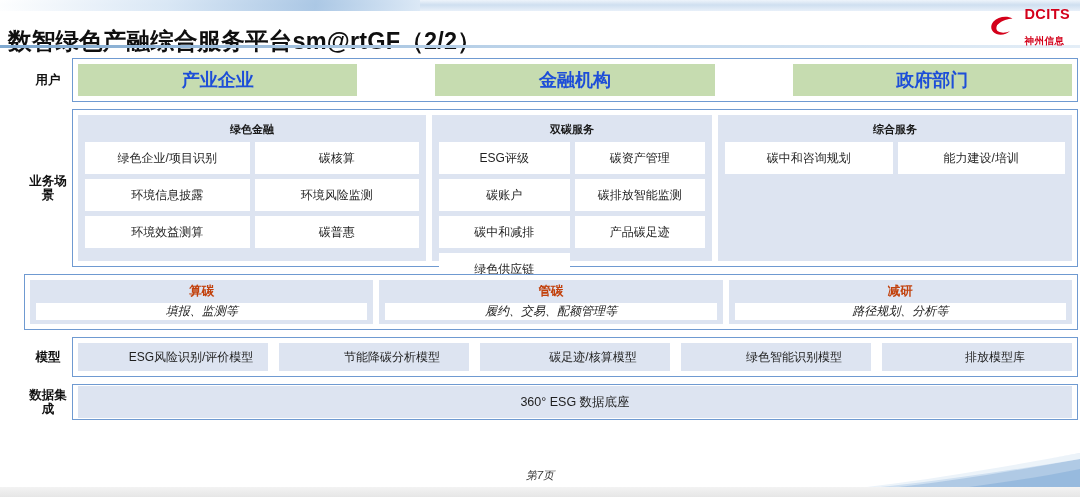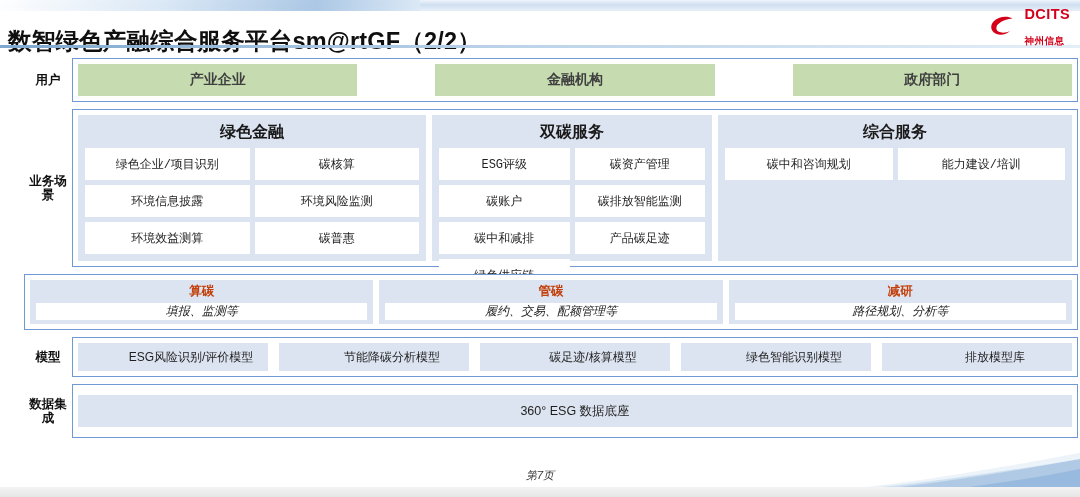--- a/index.html
+++ b/index.html
@@ -76,48 +76,47 @@
     display: flex;
     gap: 6px;
   }
 
   
   .row-users .row-body { height: 44px; align-items: stretch; }
   .user-box {
     flex: 1 1 0;
     background: #c6dcb0;
     display: flex; align-items: center; justify-content: center;
-    font-size: 14px; font-weight: bold; color: #404040;
+    font-size: 18px; font-weight: bold; color: #1d4ed8;
     margin: 0;
   }
   .user-gap { flex: 0 0 66px; }
 
   
   .row-scene .row-body { height: 158px; }
   .panel {
     background: #dde4f1;
     padding: 5px 7px 7px 7px;
     display: flex; flex-direction: column;
   }
   .panel-title {
-    text-align: center; font-size: 16px; font-weight: bold;
+    text-align: center; font-size: 11px; font-weight: bold;
     color: #1a1a1a; padding: 2px 0 5px 0;
   }
   .panel-items {
     display: flex; flex-wrap: wrap; gap: 5px; align-content: flex-start;
   }
   .item {
     background: #ffffff;
     height: 26px;
     display: flex; align-items: center; justify-content: center;
     font-size: 12px; color: #1f1f1f;
     padding: 16px 6px;
     flex: 0 0 calc(50% - 2.5px);
     white-space: nowrap;
-    font-family: Liberation Mono, monospace;
   }
   .panel-green { flex: 0 0 348px; }
   .panel-dual  { flex: 0 0 280px; }
   .panel-comp  { flex: 1 1 auto; }
 
   
   .row-cap .row-body { height: 56px; }
   .cap-panel {
     flex: 1 1 0; background: #dde4f1;
     padding: 3px 6px 5px 6px;
@@ -135,21 +134,21 @@
   
   .row-model .row-body { height: 40px; align-items: center; gap: 11px; }
   .model-box {
     flex: 1 1 0; height: 28px;
     background: #dde4f1;
     display: flex; align-items: center; justify-content: center;
     font-size: 12px; color: #1f1f1f; white-space: nowrap; padding-left: 36px;
   }
 
   
-  .row-data .row-body { height: 54px; align-items: center; }
+  .row-data .row-body { height: 36px; align-items: center; }
   .data-box {
     flex: 1 1 auto; height: 32px;
     background: #dde4f1;
     display: flex; align-items: center; justify-content: center;
     font-size: 12.5px; color: #1f1f1f;
   }
 
   
   .footer {
     position: absolute; left: 0; top: 468px; width: 1080px;

